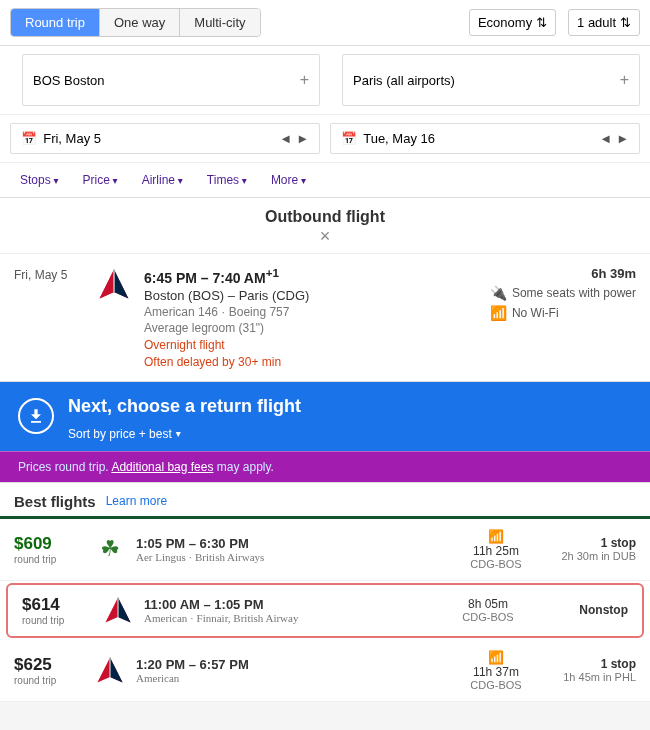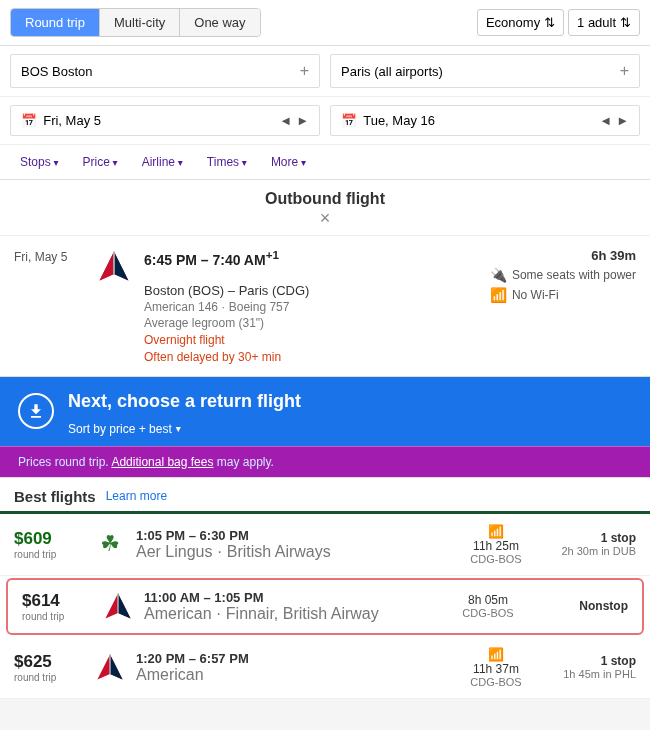--- a/index.html
+++ b/index.html
@@ -32,21 +32,21 @@
       cursor: pointer;
       color: #333;
     }
     .trip-type-btn:last-child { border-right: none; }
     .trip-type-btn.active {
       background: #4d90fe;
       color: #fff;
     }
     .right-controls {
       display: flex;
-      gap: 4px;
+      gap: 12px;
     }
     .select-box {
       border: 1px solid #ccc;
       border-radius: 3px;
       padding: 5px 8px;
       font-size: 13px;
       background: #fff;
       cursor: pointer;
       display: flex;
       align-items: center;
@@ -56,26 +56,27 @@
       background: #fff;
       padding: 8px 10px;
       display: flex;
       gap: 10px;
       border-bottom: 1px solid #eee;
     }
     .search-input {
       flex: 1;
       border: 1px solid #ddd;
       border-radius: 2px;
-      padding: 7px 10px;
+      padding: 16px 10px;
       font-size: 13px;
       display: flex;
       align-items: center;
       justify-content: space-between;
       background: #fff;
+      margin-left: 12px;
     }
     .search-input .plus {
       color: #888;
       font-size: 16px;
     }
     .date-row {
       background: #fff;
       padding: 8px 10px;
       display: flex;
       gap: 10px;
@@ -172,21 +173,21 @@
       flex: 1;
     }
     .flight-time {
       font-size: 14px;
       font-weight: bold;
       color: #222;
     }
     .flight-route {
       font-size: 13px;
       color: #333;
-      margin-top: 15px;
+      margin-top: 2px;
     }
     .flight-info {
       font-size: 12px;
       color: #777;
       margin-top: 2px;
     }
     .flight-warning {
       font-size: 12px;
       color: #d84315;
       margin-top: 3px;
@@ -319,22 +320,23 @@
     }
     .result-flight-info {
       flex: 1;
     }
     .result-time {
       font-size: 13px;
       color: #333;
       font-weight: bold;
     }
     .result-airline {
-      font-size: 16px;
+      font-size: 11px;
       color: #777;
+      font-family: Liberation Serif, serif;
     }
     .result-duration {
       min-width: 80px;
       text-align: center;
     }
     .result-duration-time {
       font-size: 12px;
       color: #333;
     }
     .result-duration-route {
@@ -354,22 +356,22 @@
       font-size: 11px;
       color: #777;
     }
   </style>
 </head>
 <body>
 
 <div class="top-bar">
   <div class="trip-type-group">
     <button class="trip-type-btn active">Round trip</button>
+    <button class="trip-type-btn">One way</button>
     <button class="trip-type-btn">Multi-city</button>
-    <button class="trip-type-btn">One way</button>
   </div>
   <div class="right-controls">
     <div class="select-box">
       <span>Economy</span>
       <span>⇅</span>
     </div>
     <div class="select-box">
       <span>1 adult</span>
       <span>⇅</span>
     </div>

